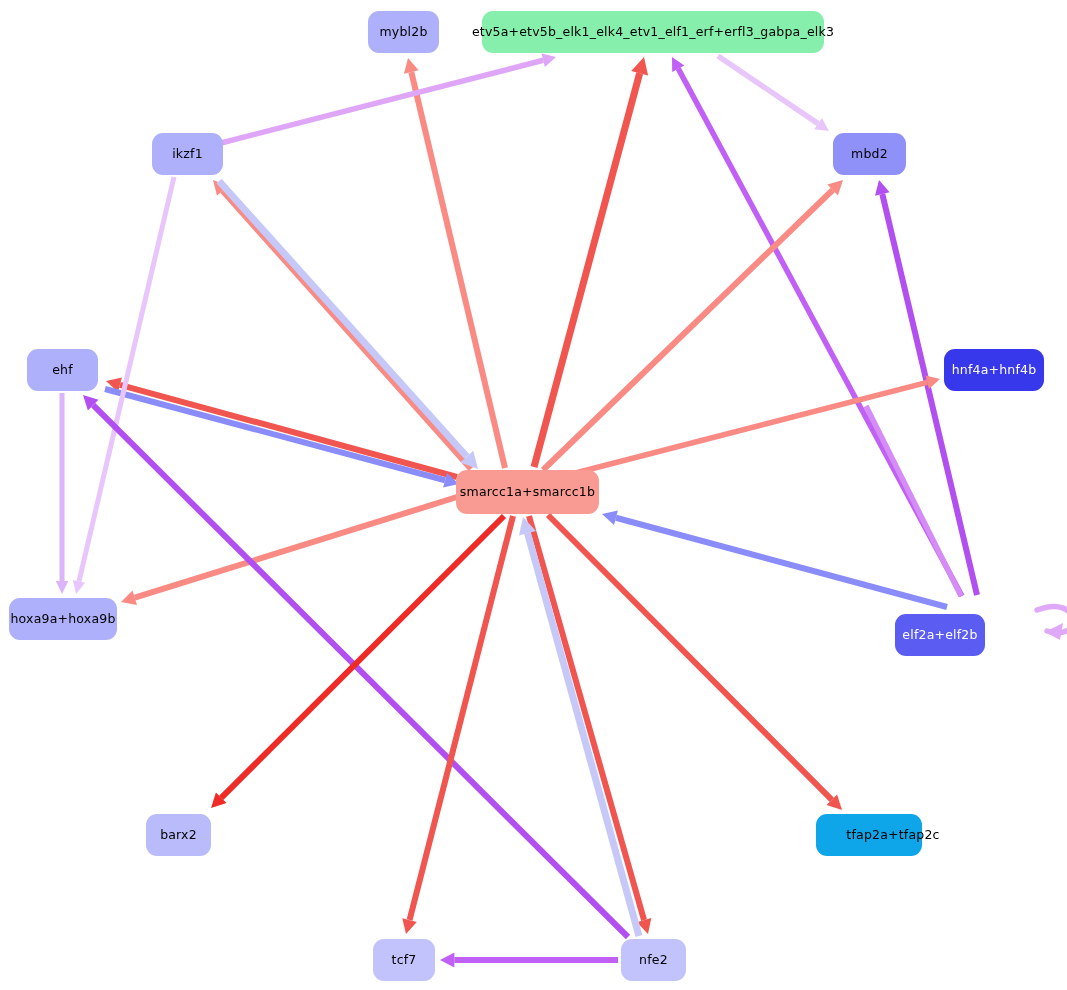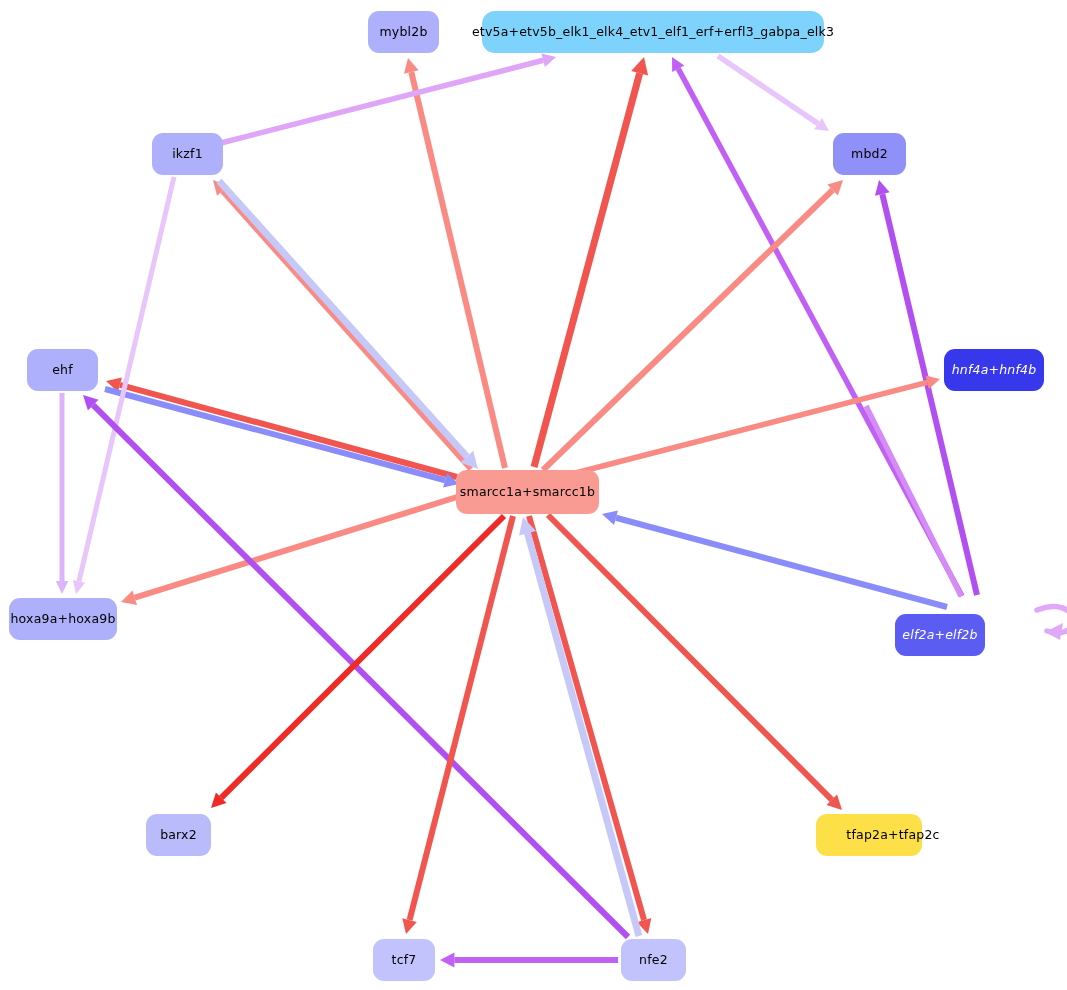--- a/index.html
+++ b/index.html
@@ -4,21 +4,21 @@
 <style>
   html,body{margin:0;padding:0;background:#ffffff;}
   body{width:1067px;height:990px;overflow:hidden;
        font-family:"DejaVu Sans","Liberation Sans",sans-serif;}
   #graph{position:relative;width:1067px;height:990px;background:#ffffff;}
   svg#edges{position:absolute;left:0;top:0;width:1067px;height:990px;}
   .node{position:absolute;box-sizing:border-box;
         display:flex;align-items:center;justify-content:center;
         border-radius:11px;text-align:left;white-space:nowrap;
         font-size:12.5px;letter-spacing:0.2px;line-height:1;}
-  .node.dark{color:#ffffff;font-style:italic;}
+  .node.dark{color:#ffffff;}
   .node.light{color:#000000;}
 </style>
 </head>
 <body>
 
 <div id="graph">
   <svg id="edges" viewBox="0 0 1067 990" xmlns="http://www.w3.org/2000/svg">
       <defs></defs>
       <g>
         <line x1="505" y1="468" x2="411.3153091913036" y2="72.01316256118004" stroke="#f98a84" stroke-width="6" stroke-linecap="butt"></line>
@@ -69,21 +69,21 @@
         <line x1="618" y1="960" x2="454.4" y2="960" stroke="#c060f4" stroke-width="6" stroke-linecap="butt"></line>
         <polygon points="440.0,960.0 454.4,952.5 454.4,967.5" fill="#c060f4"></polygon>
         <path d="M 1037 610 C 1081 593, 1085 643, 1047 631" fill="none" stroke="#e0a8f8" stroke-width="5.5" stroke-linecap="round"></path>
         <polygon points="1045,632 1063,623 1060,640" fill="#e0a8f8"></polygon>
       </g>
     </svg>
   <div id="nodelayer">
       <div class="node light" style="left: 368px; top: 11px; width: 71px; height: 42px; background: rgb(174, 176, 251);">
         <span>mybl2b</span>
       </div>
-      <div class="node light" style="left: 482px; top: 11px; width: 342px; height: 42px; background: #7dd3fc; border-radius: 13px;">
+      <div class="node light" style="left: 482px; top: 11px; width: 342px; height: 42px; background: #86efac;">
         <span>etv5a+etv5b_elk1_elk4_etv1_elf1_erf+erfl3_gabpa_elk3</span>
       </div>
       <div class="node light" style="left: 152px; top: 133px; width: 71px; height: 42px; background: rgb(174, 176, 251);">
         <span>ikzf1</span>
       </div>
       <div class="node light" style="left: 833px; top: 133px; width: 73px; height: 42px; background: rgb(143, 145, 249);">
         <span>mbd2</span>
       </div>
       <div class="node light" style="left: 27px; top: 349px; width: 71px; height: 42px; background: rgb(174, 176, 251);">
         <span>ehf</span>
@@ -96,21 +96,21 @@
       </div>
       <div class="node light" style="left: 9px; top: 598px; width: 108px; height: 42px; background: rgb(174, 176, 251);">
         <span>hoxa9a+hoxa9b</span>
       </div>
       <div class="node dark" style="left: 895px; top: 598px; width: 90px; height: 42px; background: rgb(90, 92, 242); margin-top: 16px;">
         <span>elf2a+elf2b</span>
       </div>
       <div class="node light" style="left: 146px; top: 814px; width: 65px; height: 42px; background: rgb(185, 187, 251);">
         <span>barx2</span>
       </div>
-      <div class="node light" style="left: 816px; top: 814px; width: 106px; height: 42px; background: #fde047; padding-left: 48px;">
+      <div class="node light" style="left: 816px; top: 814px; width: 106px; height: 42px; background: #0ea5e9; padding-left: 48px;">
         <span>tfap2a+tfap2c</span>
       </div>
       <div class="node light" style="left: 373px; top: 939px; width: 62px; height: 42px; background: rgb(194, 195, 252);">
         <span>tcf7</span>
       </div>
       <div class="node light" style="left: 621px; top: 939px; width: 65px; height: 42px; background: rgb(194, 195, 252);">
         <span>nfe2</span>
       </div>
     </div>
 </div>

